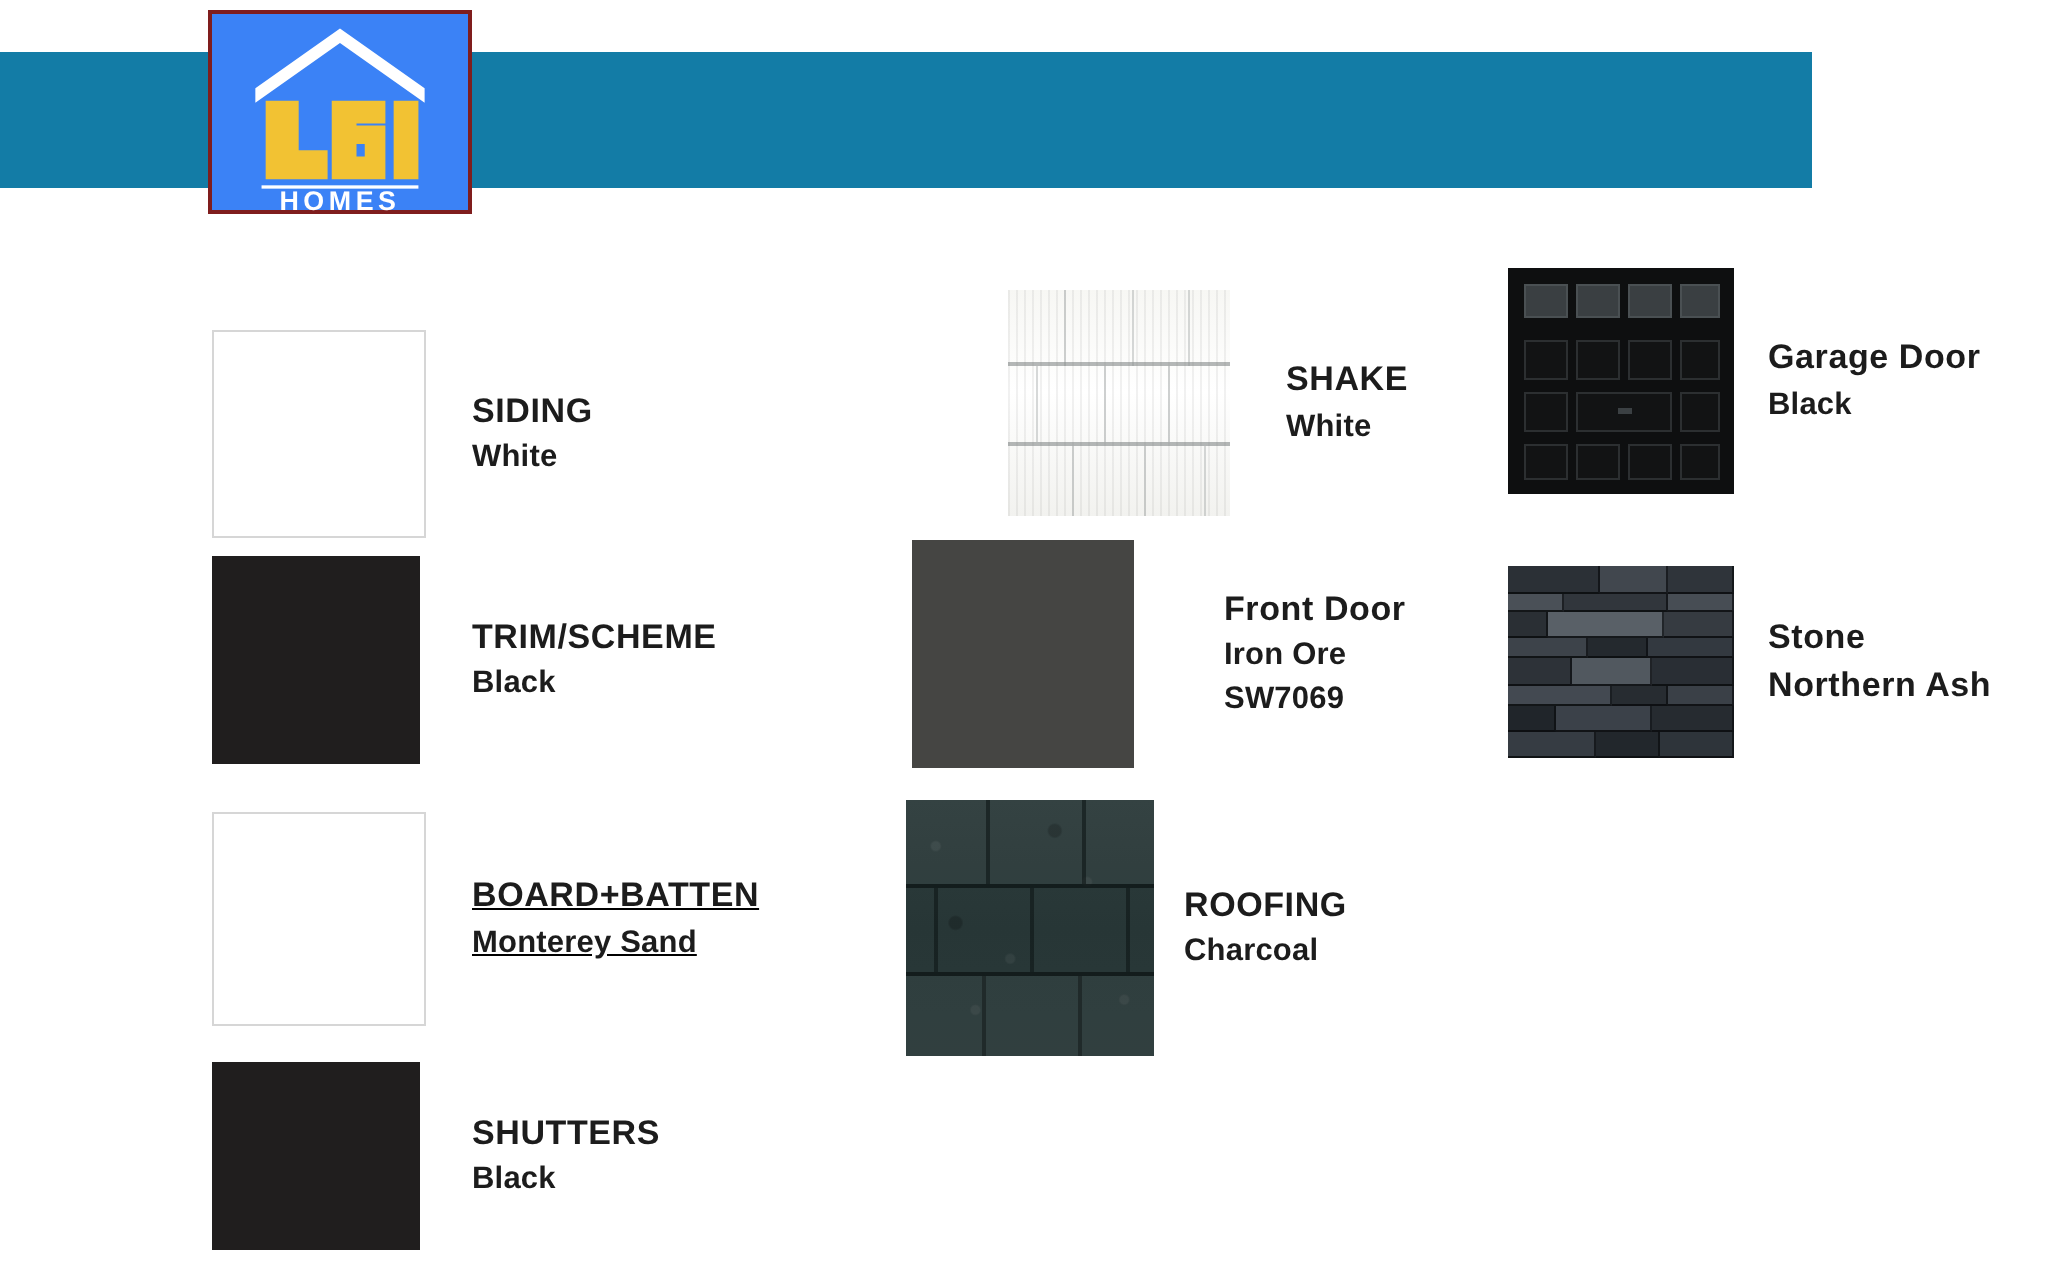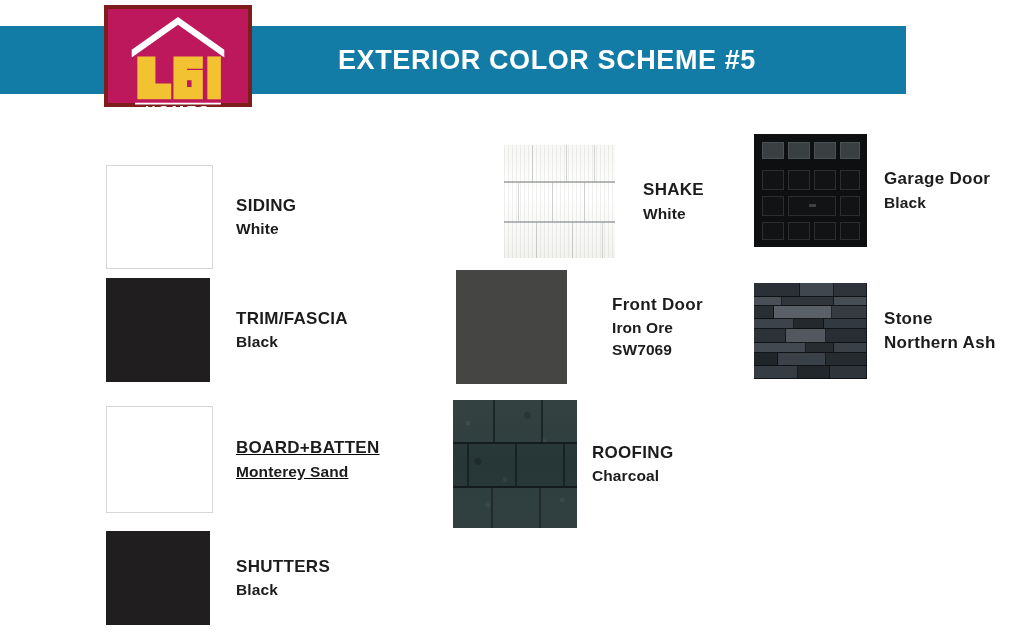--- a/index.html
+++ b/index.html
@@ -38,23 +38,23 @@
     font-weight: bold;
     letter-spacing: 0.6px;
     text-align: center;
     white-space: nowrap;
   }
 
   
   .logo-box {
     position: absolute;
     left: 104px; top: 5px;
-    width: 148px; height: 102px;
-    background: #be185d;
-    border: 4px solid #7f1d1d;
+    width: 132px; height: 102px;
+    background: #3b82f6;
+    border: 2px solid #7f1d1d;
   }
   .logo-inner {
     position: absolute;
     left: 0; top: 0; right: 0; bottom: 0;
   }
 
   
   .board {
     position: absolute;
     left: 0; top: 112px;
@@ -169,21 +169,20 @@
     border-right: 1px solid rgba(10,12,14,0.7);
   }
 </style>
 </head>
 <body>
 
 <div class="header">
 
   <div class="header-bar"></div>
 
-  <div class="header-title">EXTERIOR COLOR SCHEME #5</div>
 
   <div class="logo-box">
     <svg class="logo-inner" viewBox="0 0 124 102">
 
       <path d="M21 43 L62 14 L103 43 L103 36 L62 7 L21 36 Z" fill="#ffffff"></path>
 
       <g fill="#f2c233">
 
         <path d="M26 42 H42 V66 H56 V80 H26 Z"></path>
 
@@ -205,21 +204,21 @@
     <div class="swatch sw-white-outline" style="width:107px;height:104px;"></div>
     <div class="labels" style="width:200px;height:104px;padding-left:23px;">
       <div class="lbl-title">SIDING</div>
       <div class="lbl-sub">White</div>
     </div>
   </div>
 
   <div class="entry" style="left:106px; top:166px;">
     <div class="swatch sw-solid-black" style="width:104px;height:104px;"></div>
     <div class="labels" style="width:230px;height:104px;padding-left:26px;">
-      <div class="lbl-title">TRIM/FASCIA</div>
+      <div class="lbl-title">TRIM/SCHEME</div>
       <div class="lbl-sub">Black</div>
     </div>
   </div>
 
   <div class="entry" style="left:106px; top:294px;text-decoration:underline;">
     <div class="swatch sw-white-outline" style="width:107px;height:107px;"></div>
     <div class="labels" style="width:240px;height:107px;padding-left:23px;">
       <div class="lbl-title">BOARD+BATTEN</div>
       <div class="lbl-sub">Monterey Sand</div>
     </div>

